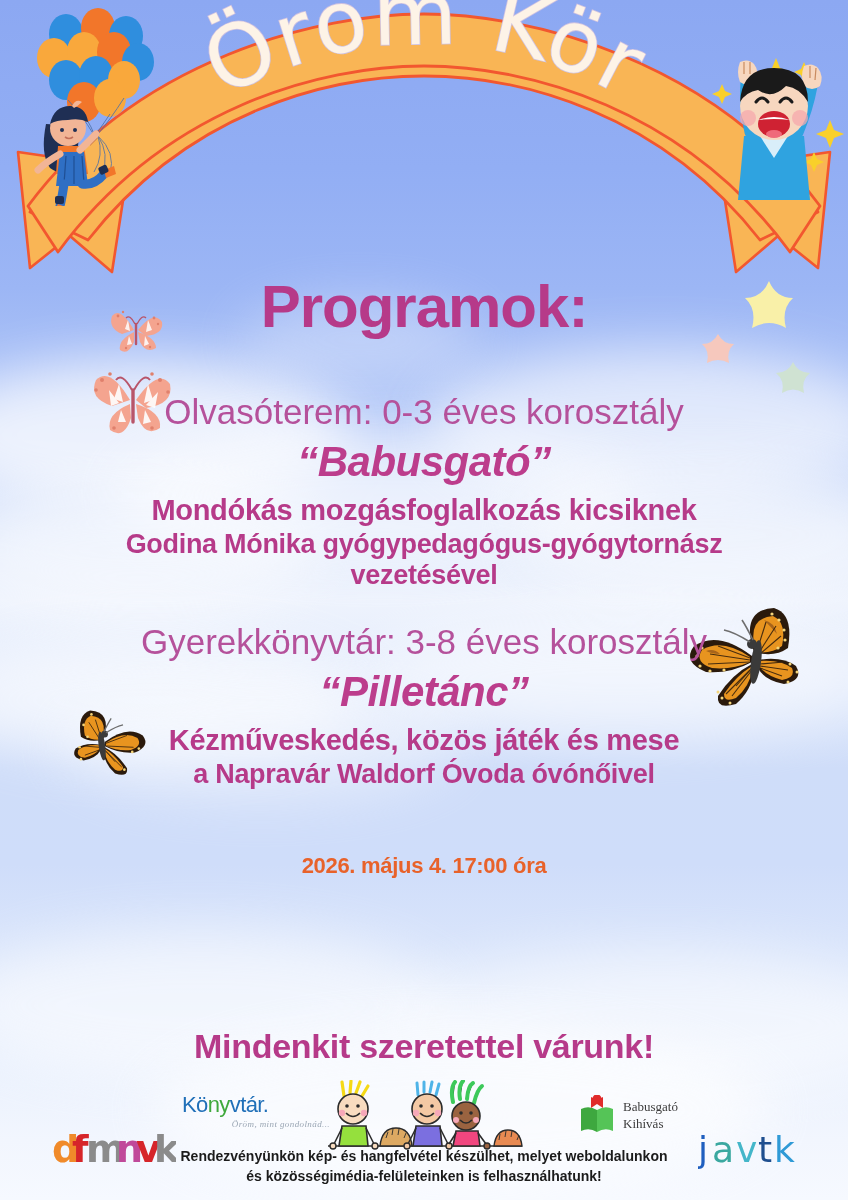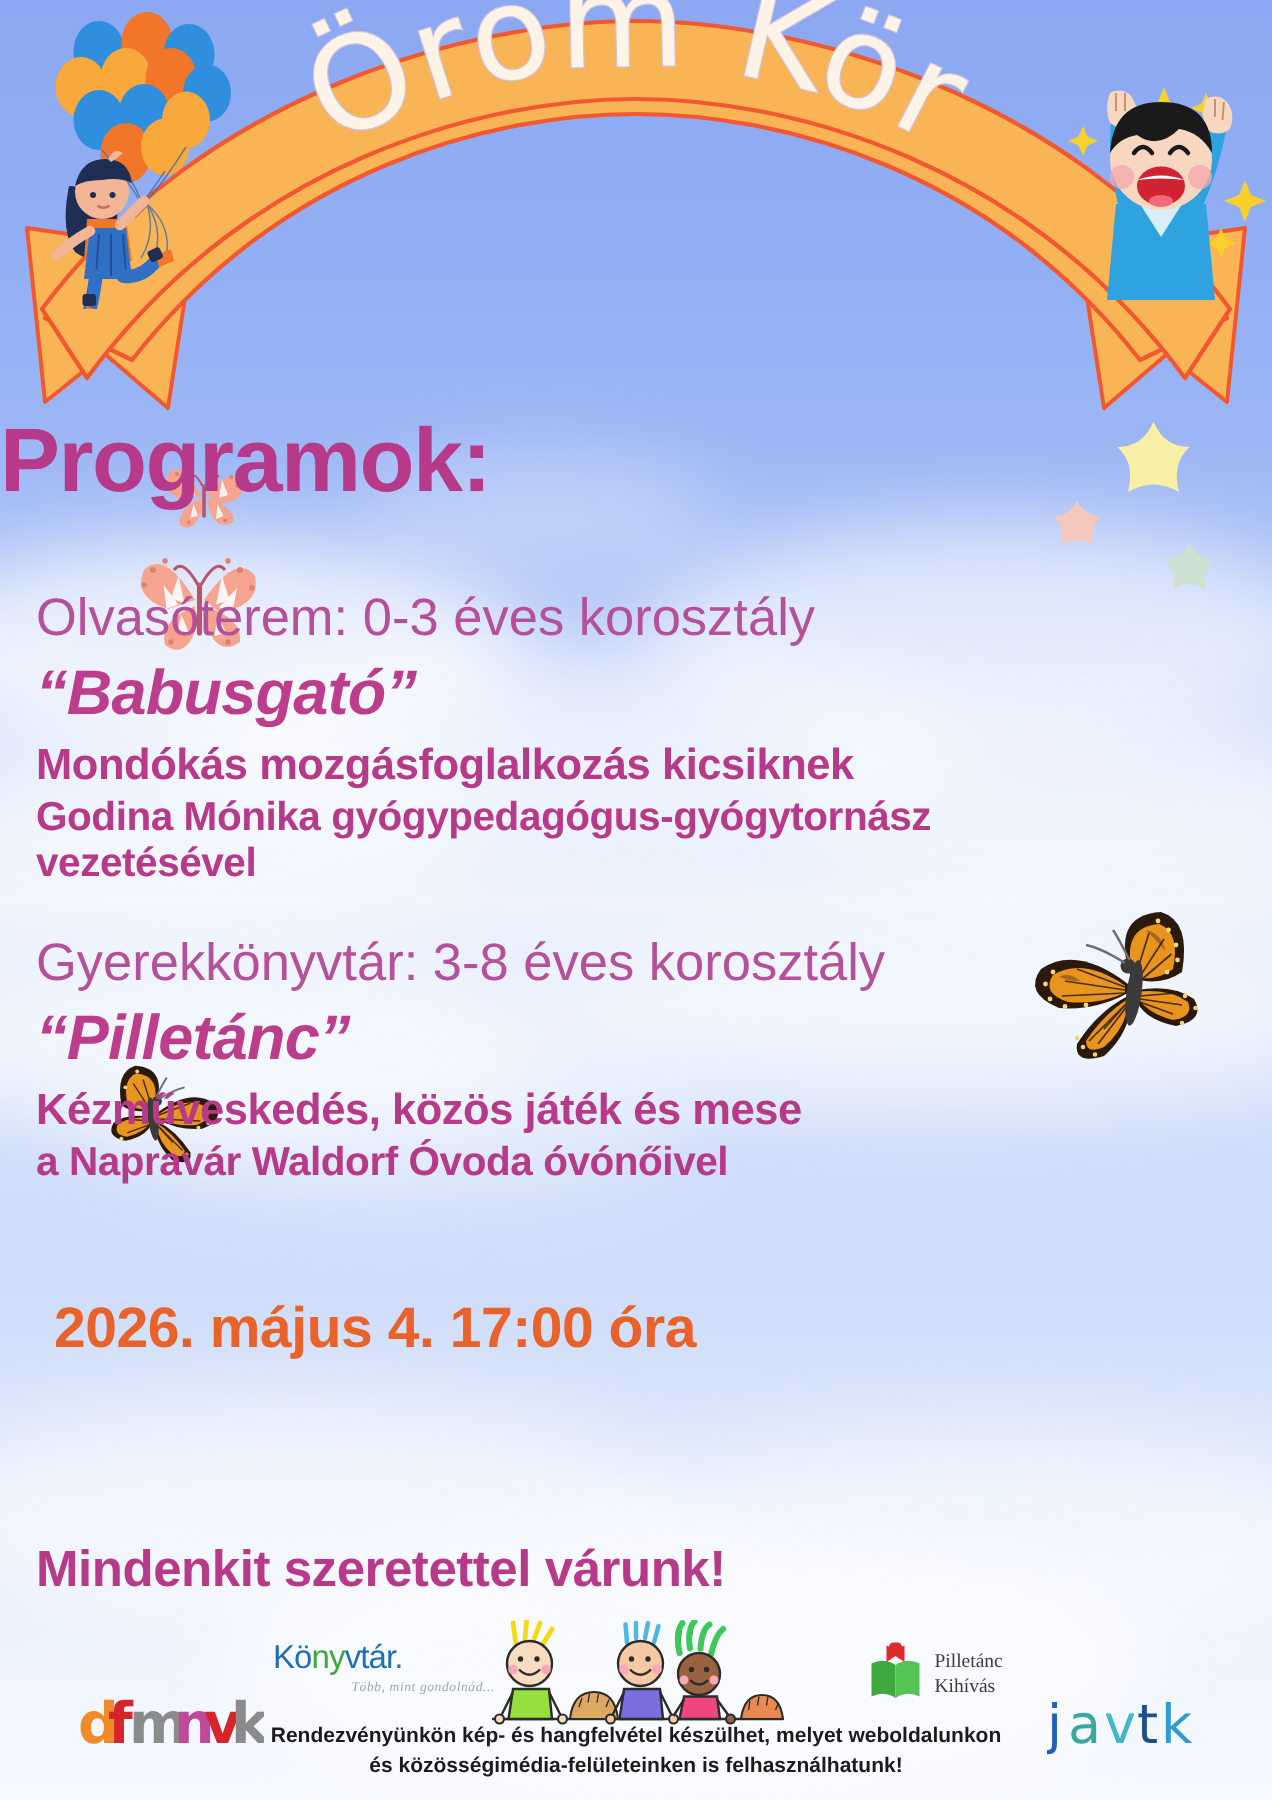--- a/index.html
+++ b/index.html
@@ -51,21 +51,21 @@
     stroke-width:1.6px;
     paint-order:stroke fill;
     letter-spacing:2px;
   }
 
   
   .deco{position:absolute;pointer-events:none;}
 
   
   #content{position:absolute;left:0;top:0;width:848px;height:1200px;}
-  .center{text-align:left;}
+  .center{text-align:center;}
   #programok{
     position:absolute;top:272px;left:0;width:848px;
     font-size:60px;font-weight:bold;color:#b63a89;
     letter-spacing:-1px;
   }
   .age-line{
     font-size:35px;color:#b5519b;font-weight:400;
   }
   .prog-title{
     font-size:42px;font-weight:bold;font-style:italic;color:#bc3d8c;
@@ -85,21 +85,21 @@
 
   #block2{position:absolute;top:622px;left:24px;width:800px;}
   #block2 .age-line{margin:0 0 6px 0;}
   #block2 .prog-title{margin:0 0 8px 0;}
   #block2 .prog-desc{margin:0 0 2px 0;}
   #block2 .prog-sub{margin:0;}
 
   #venue{position:absolute;top:853px;left:24px;width:800px;}
   .venue-name{font-size:37px;font-weight:bold;color:#e8622a;letter-spacing:-0.4px;margin:0 0 10px 0;}
   .venue-addr{font-size:24px;font-weight:400;color:#e8703c;margin:0 0 24px 0;}
-  .venue-date{font-size:38px;font-weight:bold;color:#e8622a;margin:12px;letter-spacing:-0.3px;}
+  .venue-date{font-size:22px;font-weight:bold;color:#e8622a;margin:0;letter-spacing:-0.3px;}
   #welcome{
     position:absolute;top:1027px;left:24px;width:800px;
     font-size:34px;font-weight:bold;color:#b63a89;letter-spacing:-0.3px;
   }
 
   
   #footer{position:absolute;left:0;top:1080px;width:848px;height:120px;}
   .disclaimer{
     position:absolute;left:174px;top:66px;width:500px;
     text-align:center;font-size:14px;font-weight:bold;color:#1b1b1b;
@@ -550,32 +550,32 @@
       <text x="34" y="36" class="dfmvk-txt" fill="#8b8b8b">m</text>
       <text x="64" y="36" class="dfmvk-txt" fill="#c0499a">n</text>
       <text x="84" y="36" class="dfmvk-txt" fill="#d6252a">v</text>
       <text x="102" y="36" class="dfmvk-txt" fill="#8b8b8b">k</text>
     </svg>
     
   </div>
 
   <div class="logo" id="logo-konyvtar">
     <div class="kv-main"><span style="color:#1f6fb8">Kö</span><span style="color:#3fa93c">ny</span><span style="color:#1f6fb8">vtár.</span></div>
-    <div class="kv-tag">Több, mint gondolnád...</div>
+    <div class="kv-tag">Öröm, mint gondolnád...</div>
   </div>
 
   <div class="logo" id="logo-kihivas" style="display:flex;align-items:center;gap:7px;">
     <svg width="38" height="40" viewBox="0 0 38 40">
       <path d="M3 14 Q 11 10 19 15 L19 37 Q 11 32 3 36 Z" fill="#3ea83f"></path>
       <path d="M35 14 Q 27 10 19 15 L19 37 Q 27 32 35 36 Z" fill="#55c457"></path>
       <path d="M13 2 Q 19 6 25 2 L25 13 L19 9 L13 13 Z" fill="#e02b2b"></path>
       <circle cx="19" cy="4" r="4.6" fill="#e02b2b"></circle>
     </svg>
     <div class="kh-txt">
-      <div>Pilletánc</div>
+      <div>Babusgató</div>
       <div>Kihívás</div>
     </div>
   </div>
 
   <div class="logo" id="logo-javtk">
     <svg width="112" height="48" viewBox="0 0 112 48">
       <text x="0" y="36" class="javtk-txt" fill="#1f5fbf">j</text>
       <text x="14" y="36" class="javtk-txt" fill="#3aa8a0">a</text>
       <text x="38" y="36" class="javtk-txt" fill="#44b6c9">v</text>
       <text x="60" y="36" class="javtk-txt" fill="#1f4f8f">t</text>

